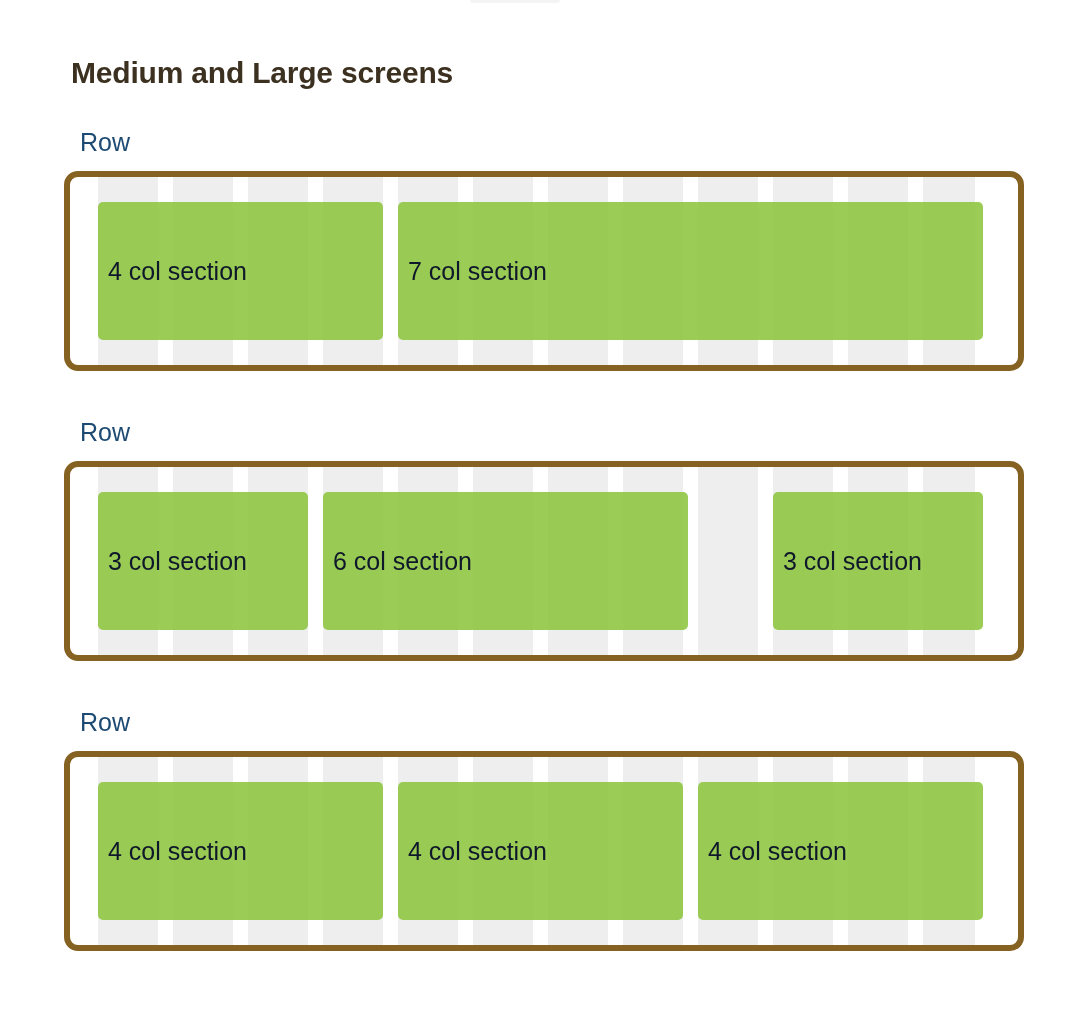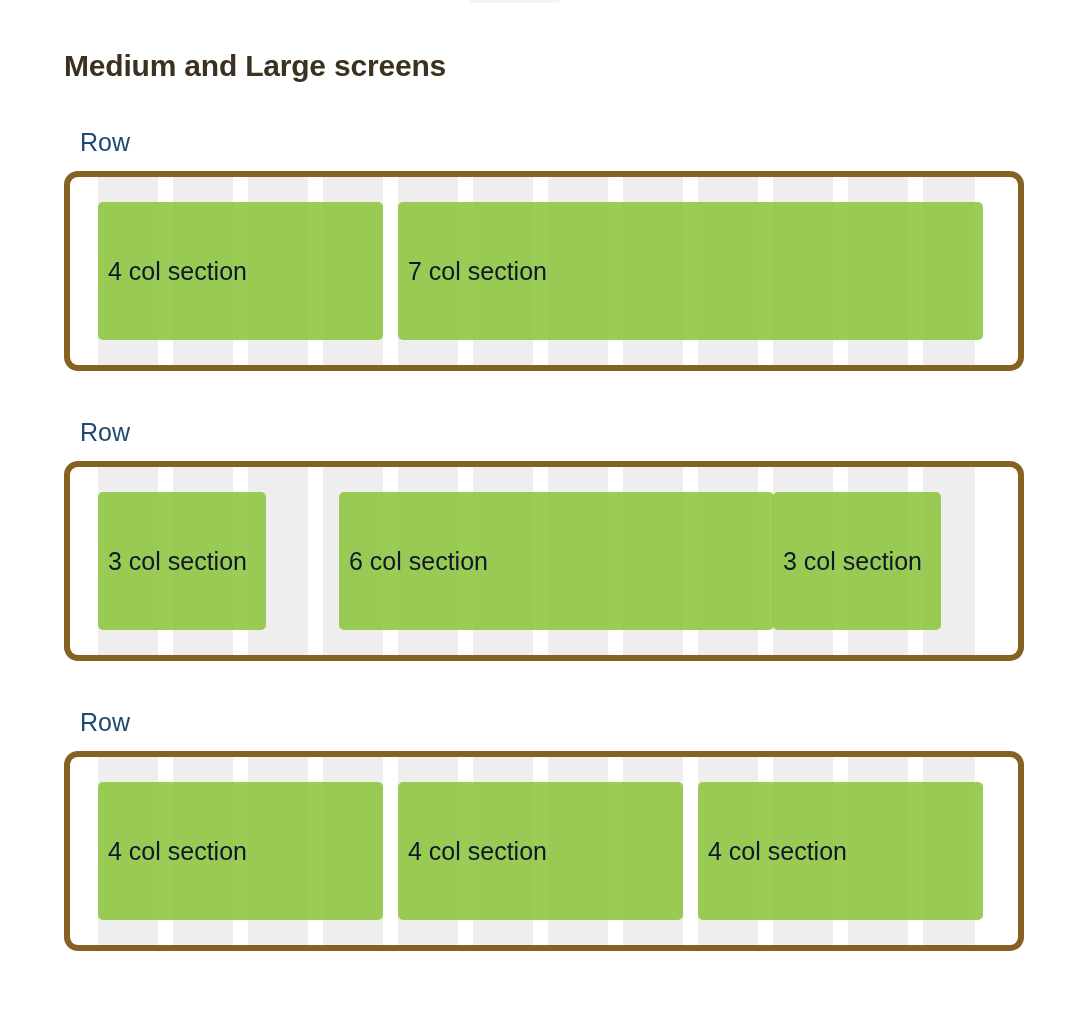--- a/index.html
+++ b/index.html
@@ -31,21 +31,21 @@
     width: 90px;
     height: 3px;
     background: #f4f4f5;
     border-radius: 0 0 3px 3px;
   }
 
   .page-title {
     position: absolute;
     left: 64px;
     top: 46px;
-    margin: 0;
+    margin: 7px;
     font-size: 30px;
     line-height: 40px;
     font-weight: bold;
     color: #3c3120;
     letter-spacing: -0.2px;
     white-space: nowrap;
   }
 
   
   .row-block {
@@ -125,23 +125,23 @@
     line-height: 1;
     font-weight: normal;
     display: flex;
     align-items: center;
     padding-left: 10px;
     white-space: nowrap;
     overflow: hidden;
   }
 
   
-  .span-3  { width: 168px; }   
+  .span-3  { width: 210px; }   
   .span-4  { width: 285px; }   
-  .span-6  { width: 435px; margin-left: 16px; }   
+  .span-6  { width: 365px; }   
   .span-8  { width: 585px; }   
 
   .off-0  { left: 0px; }
   .off-3  { left: 225px; }     
   .off-4  { left: 300px; }     
   .off-8  { left: 600px; }     
   .off-9  { left: 675px; }     
 </style>
 </head>
 <body>

